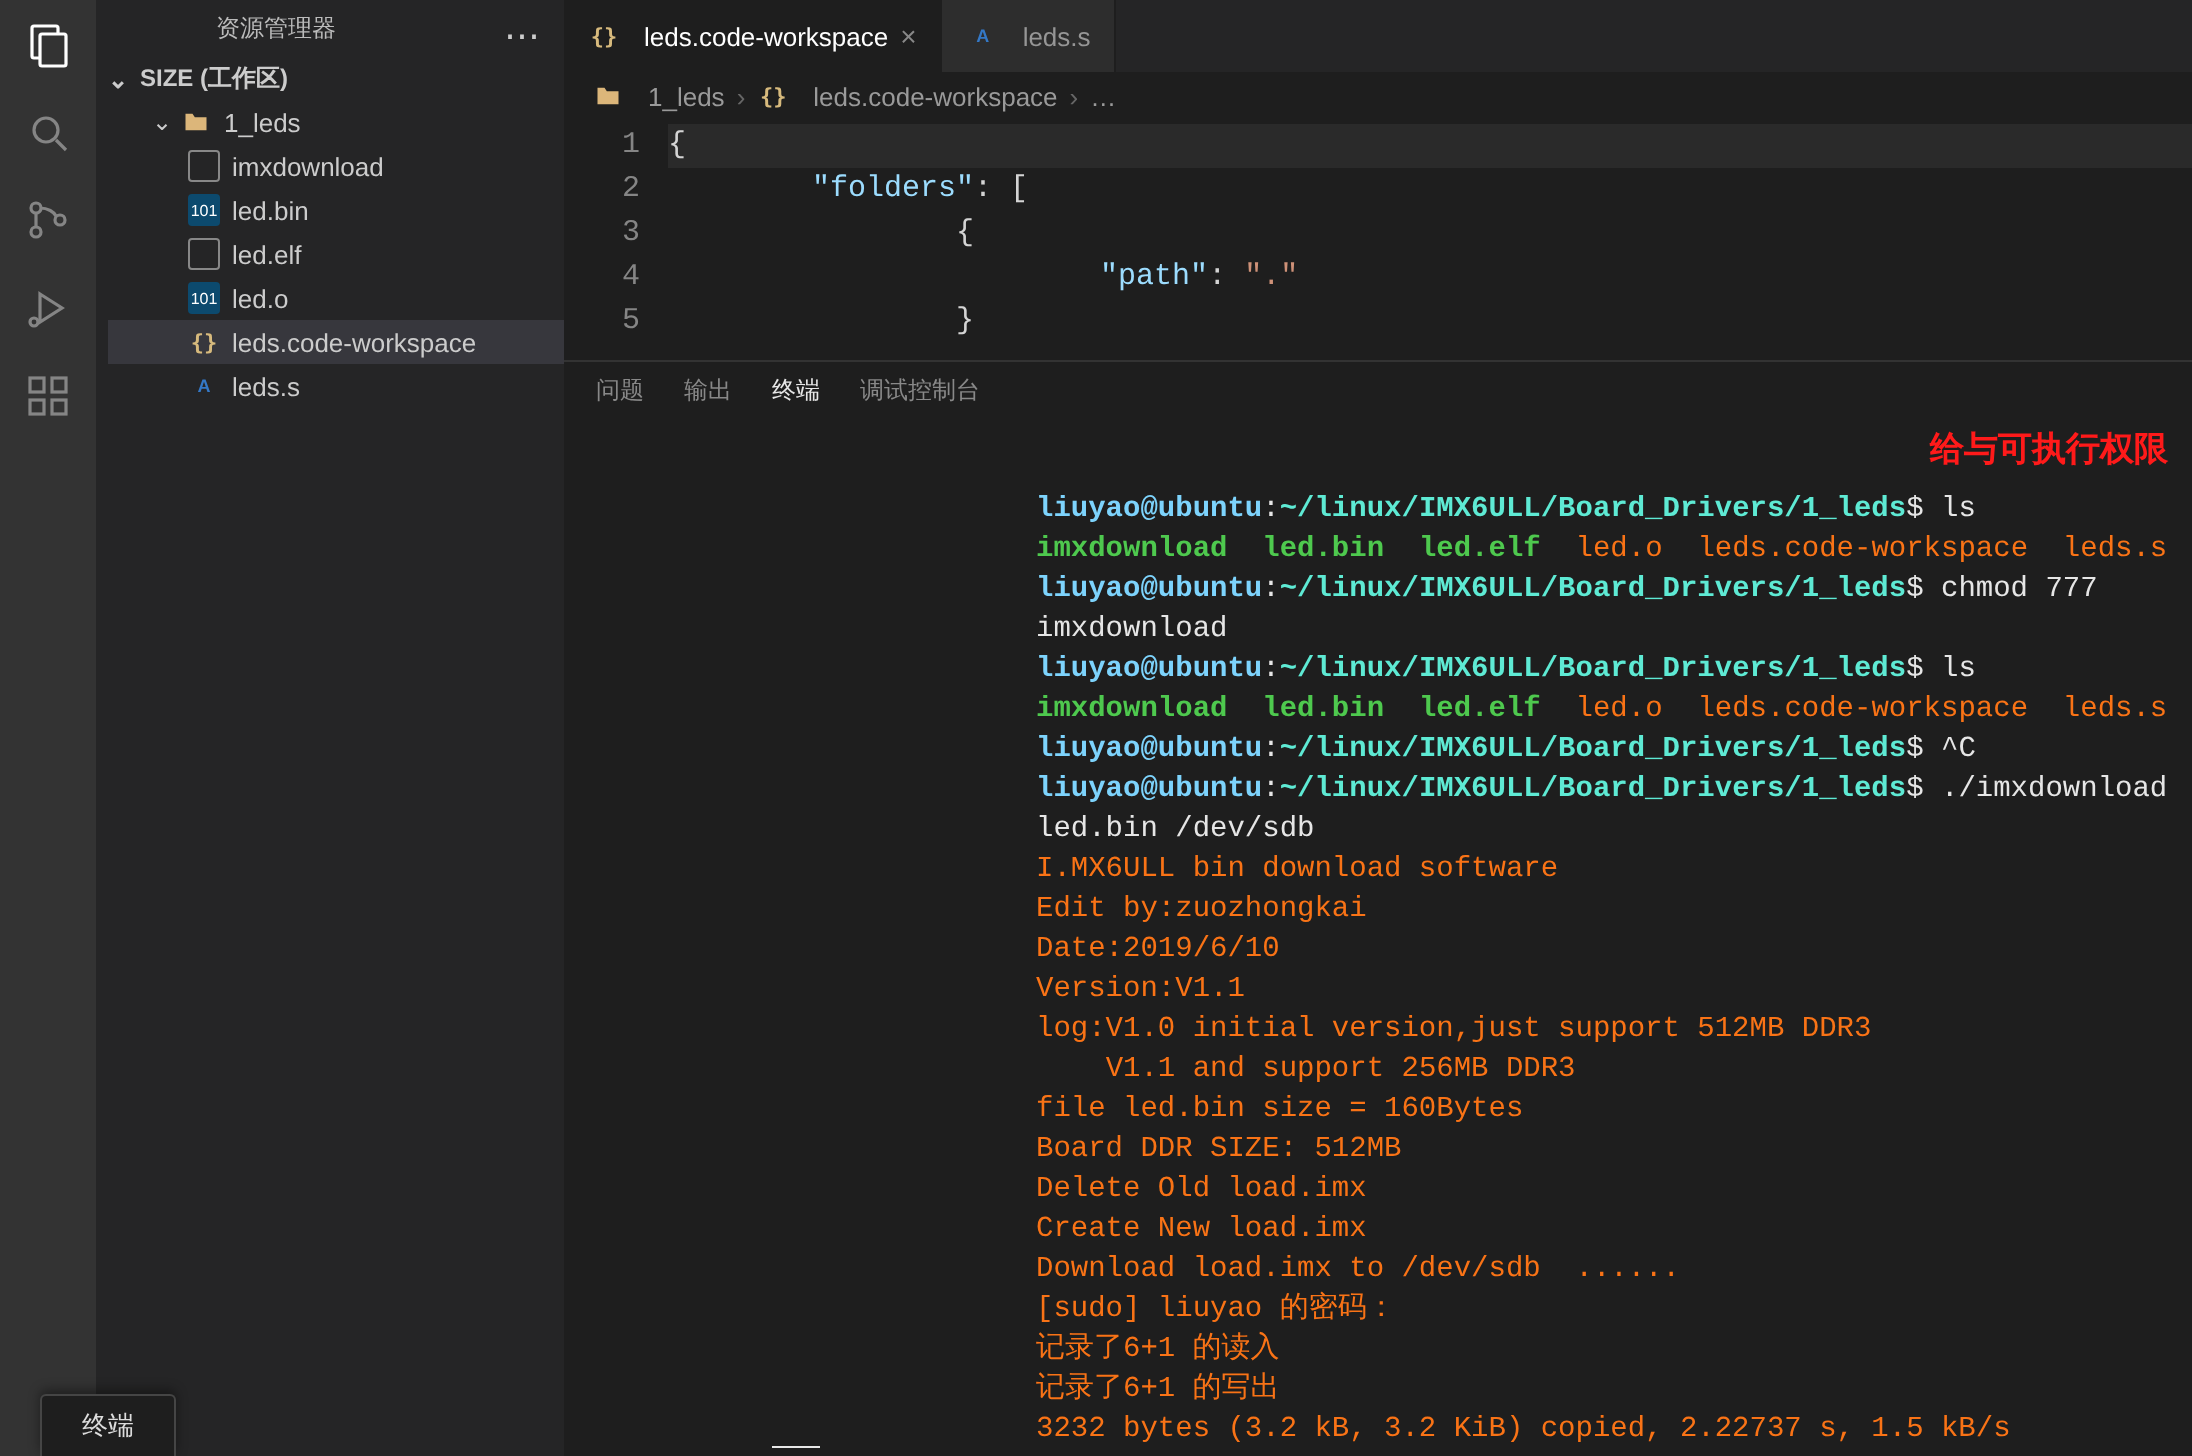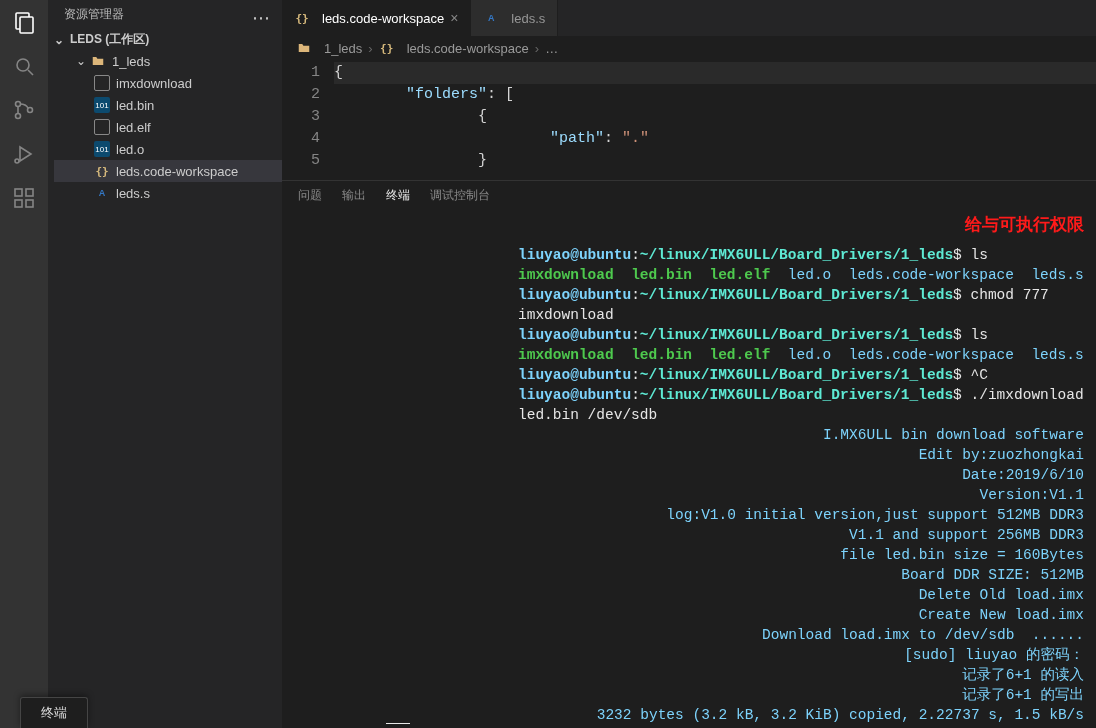--- a/index.html
+++ b/index.html
@@ -3,21 +3,21 @@
 <meta charset="utf-8">
 <style>
   * { margin: 0; padding: 0; box-sizing: border-box; }
   html, body { width: 1096px; height: 728px; overflow: hidden; font-family: "Segoe UI", "Microsoft YaHei", sans-serif; background:#1e1e1e; color:#ccc; }
   .root { display:flex; width:100%; height:100%; }
   .activity-bar { width:48px; background:#333333; display:flex; flex-direction:column; align-items:center; padding-top:8px; gap:16px; }
   .activity-bar .ab-icon { width:28px; height:28px; display:flex; align-items:center; justify-content:center; color:#858585; cursor:pointer; }
   .activity-bar .ab-icon.active { color:#fff; }
   .activity-bar svg { width:24px; height:24px; }
   .sidebar { width:234px; background:#252526; display:flex; flex-direction:column; font-size:13px; }
-  .sb-header { display:flex; align-items:flex-end; justify-content:space-between; padding:6px 12px 6px 16px; color:#bbb; font-size:12px; }
+  .sb-header { display:flex; align-items:flex-end; justify-content:space-between; padding:6px 12px 6px 16px; color:#bbb; font-size:12px;margin-left:44px; }
   .sb-header .dots { color:#ccc; font-size:18px; line-height:10px; cursor:pointer; }
   .sb-section-title { display:flex; align-items:center; gap:4px; padding:2px 4px 2px 4px; color:#ccc; font-weight:bold; font-size:12px; cursor:pointer; }
   .sb-section-title .chev { width:14px; text-align:center; }
   .tree { padding:0 0 0 6px; color:#ccc; }
   .tree-row { display:flex; align-items:center; height:22px; padding-left:8px; cursor:pointer; white-space:nowrap; }
   .tree-row.indent1 { padding-left:22px; }
   .tree-row.indent2 { padding-left:40px; }
   .tree-row.selected { background:#37373d; }
   .tree-row .twisty { width:12px; color:#ccc; font-size:12px; margin-right:2px;}
   .file-icon { width:16px; height:16px; margin-right:6px; display:inline-flex; align-items:center; justify-content:center; font-size:11px; border-radius:2px;}
@@ -43,21 +43,21 @@
   .tok-punc { color:#d4d4d4; }
   .panel { flex:1; display:flex; flex-direction:row; border-top:1px solid #333; background:#1e1e1e; min-height:0;}
   .panel-tabs { display:flex; gap:20px; padding:6px 16px 4px; font-size:12px; color:#888; }
   .panel-tabs span { cursor:pointer; padding-bottom:4px;}
   .panel-tabs span.active { color:#e7e7e7; border-bottom:1px solid #e7e7e7; }
   .term { flex:1; overflow:hidden; padding:4px 12px 0; font-family: "Consolas","Courier New",monospace; font-size:14.5px; line-height:20px; color:#c5c5c5; position:relative; white-space:pre-wrap; }
   .t-user { color:#7dd3fc; font-weight:bold;}
   .t-path { color:#5eead4; font-weight:bold;}
   .t-white { color:#e6e6e6; }
   .t-exec { color:#4ec94e; font-weight:bold;}
-  .t-dim { color:#7dd3fc;text-align:right; }
+  .t-dim { color:#f97316; }
   .annot { position:absolute; color:#ff1a1a; font-family:"SimSun","Microsoft YaHei",serif; font-size:17px; font-weight:bold; pointer-events:none;margin-top:12px;}
   .bottom-tab { position:absolute; left:20px; bottom:0; background:#1e1e1e; color:#dcdcdc; font-size:13px; padding:6px 20px 6px 20px; border:1px solid #454545; border-bottom:none; box-shadow:0 -2px 6px rgba(0,0,0,.4); border-radius:3px 3px 0 0;}
 </style>
 </head>
 <body>
 
 <div class="root">
 
   <div class="activity-bar">
     <div class="ab-icon active">
@@ -96,21 +96,21 @@
     </div>
   </div>
 
   <div class="sidebar">
     <div class="sb-header">
       <span>资源管理器</span>
       <span class="dots">⋯</span>
     </div>
     <div class="sb-section-title">
       <span class="chev">⌄</span>
-      <span>LEDS (工作区)</span>
+      <span>SIZE (工作区)</span>
     </div>
     <div class="tree">
       <div class="tree-row indent1">
         <span class="twisty">⌄</span>
         <span class="file-icon fi-folder">
           <svg width="14" height="14" viewBox="0 0 24 24" fill="#dcb67a">
               <path d="M3 5h6l2 3h10v11H3z"></path>
             </svg>
         </span>
         <span>1_leds</span>

